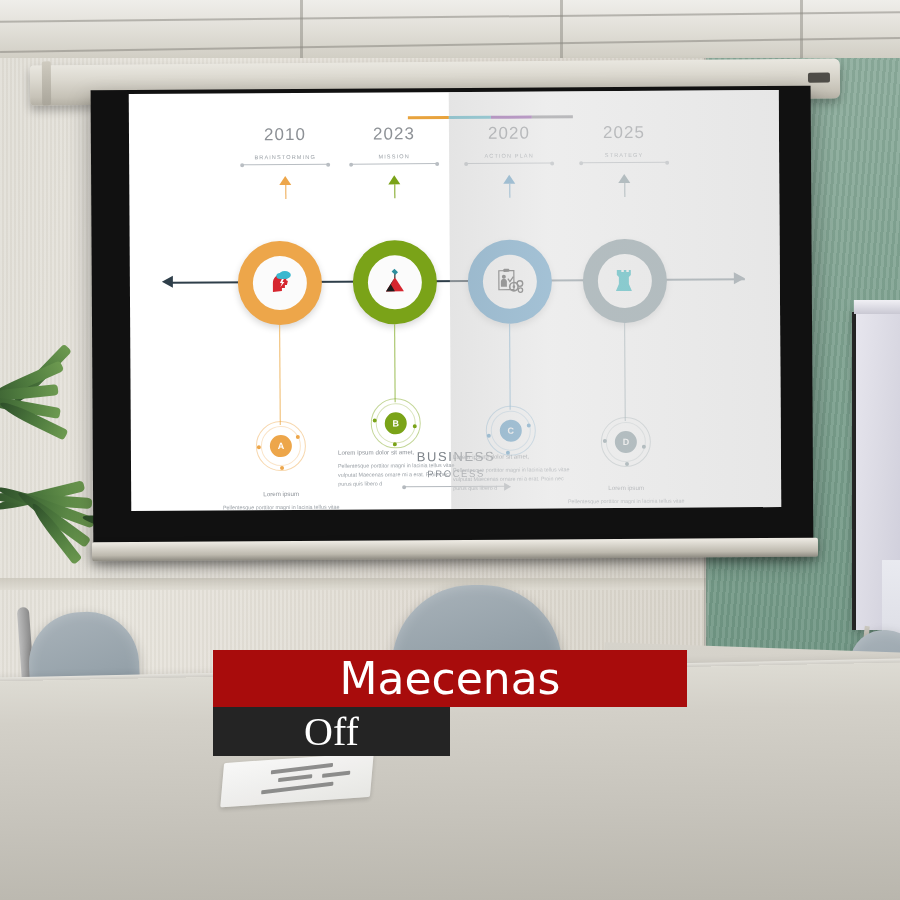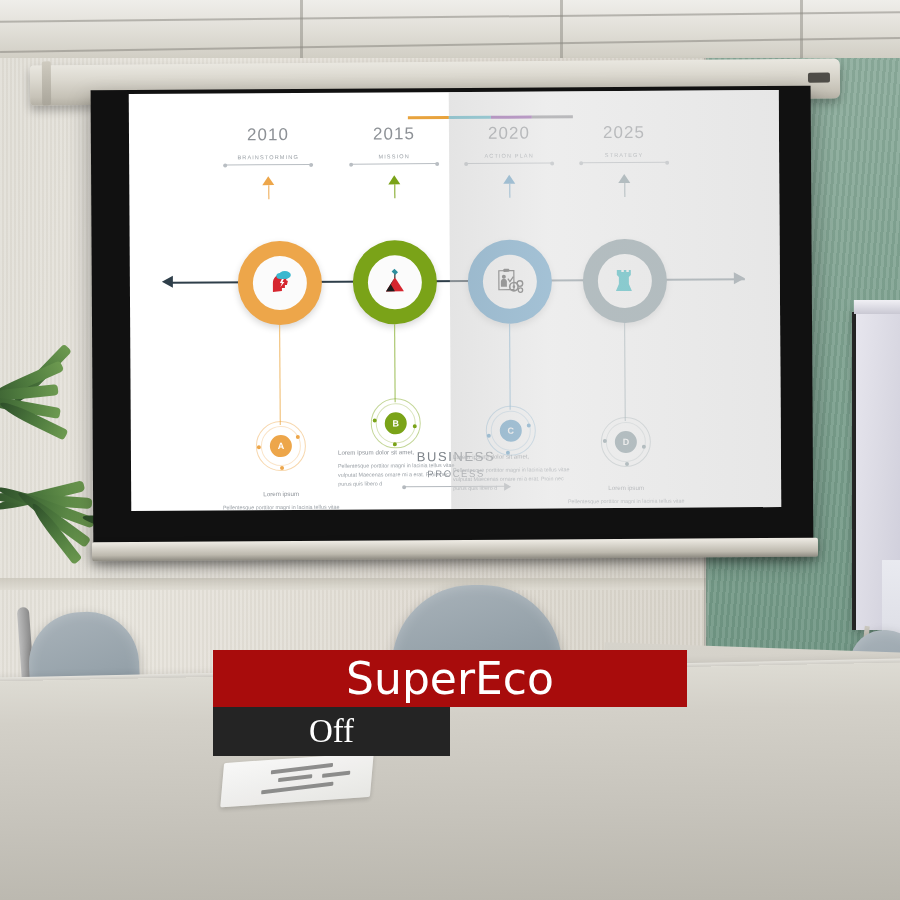--- a/index.html
+++ b/index.html
@@ -144,21 +144,21 @@
     box-shadow:0 2px 5px rgba(0,0,0,.18);border-radius:2px;opacity:.95;}
   .pline{position:absolute;height:4px;background:#6f6f6f;opacity:.8;border-radius:1px;}
 
   
   .banner{position:absolute;left:213px;top:650px;width:474px;height:106px;}
   .banner-top{position:absolute;left:0;top:0;width:474px;height:57px;background:#a80c0c;
     display:flex;align-items:center;justify-content:center;}
   .banner-top span{color:#fff;font-size:44px;font-family:"DejaVu Sans",sans-serif;letter-spacing:0px;}
   .banner-off{position:absolute;left:0;top:57px;width:237px;height:49px;background:#242424;
     display:flex;align-items:center;justify-content:center;}
-  .banner-off span{color:#fff;font-size:33px;font-family:"Liberation Serif",serif;}
+  .banner-off span{color:#fff;font-size:40px;font-family:"Liberation Serif",serif;}
   .banner-on{position:absolute;left:237px;top:57px;width:237px;height:49px;background:#fdfdfd;
     display:flex;align-items:center;justify-content:center;}
   .banner-on span{color:#9e1111;font-size:33px;font-family:"Liberation Serif",serif;}
 </style>
 </head>
 <body>
 
 <div class="scene">
 
   <div class="ceiling">
@@ -211,21 +211,21 @@
         <i style="background:#4ab4c9"></i>
       <i style="background:#8e4aa8"></i>
         <i style="background:#8c8c92"></i>
     </div>
 
     <div class="arrow-l"></div>
     <div class="axis" style="width:300px"></div>
     <div class="axis light" style="left:340px;width:275px"></div>
     <div class="arrow-r"></div>
 
-    <div class="col" style="left:59px">
+    <div class="col" style="left:76px">
       <div class="year">2010</div>
       <div class="sub">BRAINSTORMING</div>
       <div class="rule"></div>
       <div class="tri" style="border-bottom:9px solid #eda64a"></div>
       <div class="stem" style="background:#eda64a"></div>
     </div>
     <div class="ring" style="left:108px;background:#eda64a">
       <div class="inner">
         <svg width="30" height="30" viewBox="0 0 30 30">
           <path d="M8 24V15c0-5 4-9 9-9 3 0 5 1 6 3l-2 3 2 1-1 4h-2v3h-3v3z" fill="#d6262f"></path>
@@ -243,21 +243,21 @@
       <div class="sat" style="left:40px;top:14px;background:#eda64a"></div>
       <div class="sat" style="left:24px;top:45px;background:#eda64a"></div>
       <div class="dot" style="background:#eda64a">A</div>
     </div>
     <div class="ltext ctr" style="left:91px;top:396px">
       <span class="hd">Lorem ipsum</span>
       <span>Pellentesque porttitor magni in lacinia tellus vitae vulputat</span>
     </div>
 
     <div class="col" style="left:185px">
-      <div class="year">2015</div>
+      <div class="year">2023</div>
       <div class="sub">MISSION</div>
       <div class="rule"></div>
       <div class="tri" style="border-bottom:9px solid #7aa318"></div>
       <div class="stem" style="background:#7aa318"></div>
     </div>
     <div class="ring" style="left:223px;background:#7aa318">
       <div class="inner">
         <svg width="28" height="28" viewBox="0 0 28 28">
           <path d="M14 9l9 14H5z" fill="#d6262f"></path>
           <path d="M14 9l-4 7 4 7H5z" fill="#1c1c1c"></path>
@@ -373,20 +373,20 @@
 
   <div class="papers">
     <div class="pline" style="left:48px;top:9px;width:62px;transform:rotate(-3deg)"></div>
     <div class="pline" style="left:56px;top:18px;width:34px;transform:rotate(-3deg)"></div>
     <div class="pline" style="left:100px;top:17px;width:28px;transform:rotate(-3deg)"></div>
     <div class="pline" style="left:40px;top:28px;width:72px;transform:rotate(-3deg)"></div>
   </div>
 
   <div class="banner">
     <div class="banner-top">
-      <span>SuperEco</span>
+      <span>Maecenas</span>
     </div>
     <div class="banner-off">
       <span>Off</span>
     </div>
   </div>
 
 </div>
 
 </body></html>

